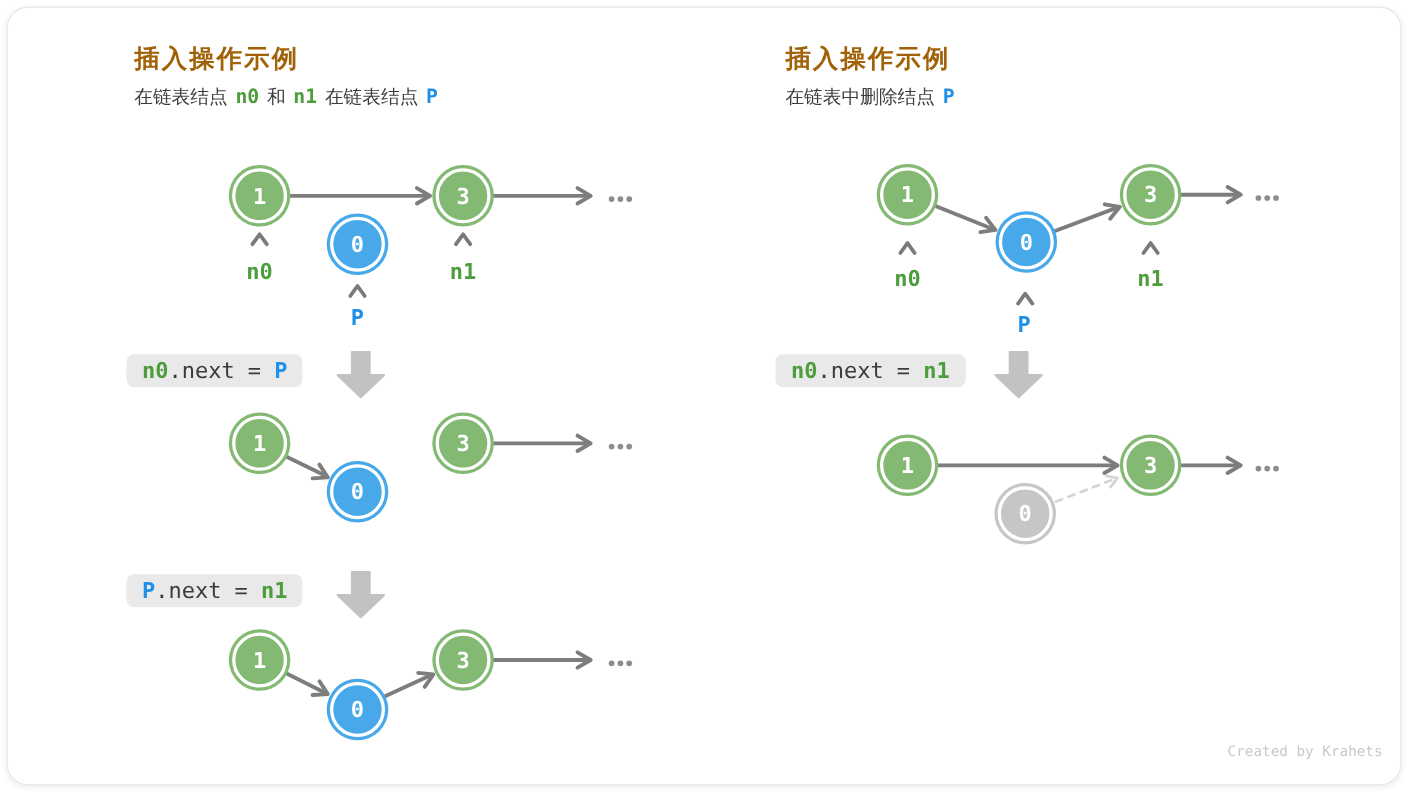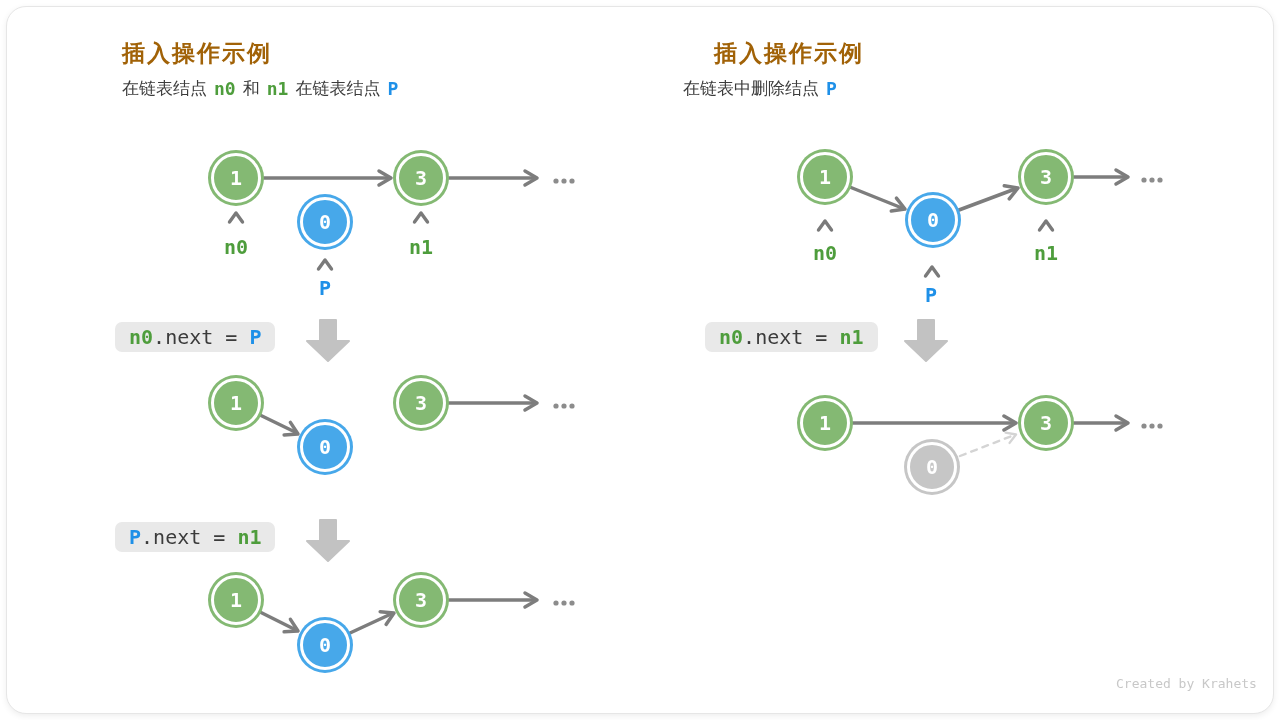--- a/index.html
+++ b/index.html
@@ -166,21 +166,21 @@
 
 <div class="codebox" style="left:115px;top:522px">
   <span class="tok-blue">P</span><span>.next = </span><span class="tok-green">n1</span>
 </div>
 
 <div class="node green" style="left:236px;top:600px">1</div>
 <div class="node green" style="left:421px;top:600px">3</div>
 <div class="node blue" style="left:325px;top:645px">0</div>
 
 <div class="title" style="left:714px;top:40px">插入操作示例</div>
-<div class="subtitle" style="left:683px;top:77px">
+<div class="subtitle" style="left:714px;top:77px">
   <span>在链表中删除结点</span>
   <span class="sub-tok tok-blue">P</span>
 </div>
 
 <div class="node green" style="left:825px;top:177px">1</div>
 <div class="node green" style="left:1046px;top:177px">3</div>
 <div class="node blue" style="left:933px;top:220px">0</div>
 <div class="lbl green" style="left:825px;top:253px">n0</div>
 <div class="lbl green" style="left:1046px;top:253px">n1</div>
 <div class="lbl blue" style="left:931px;top:295px">P</div>

